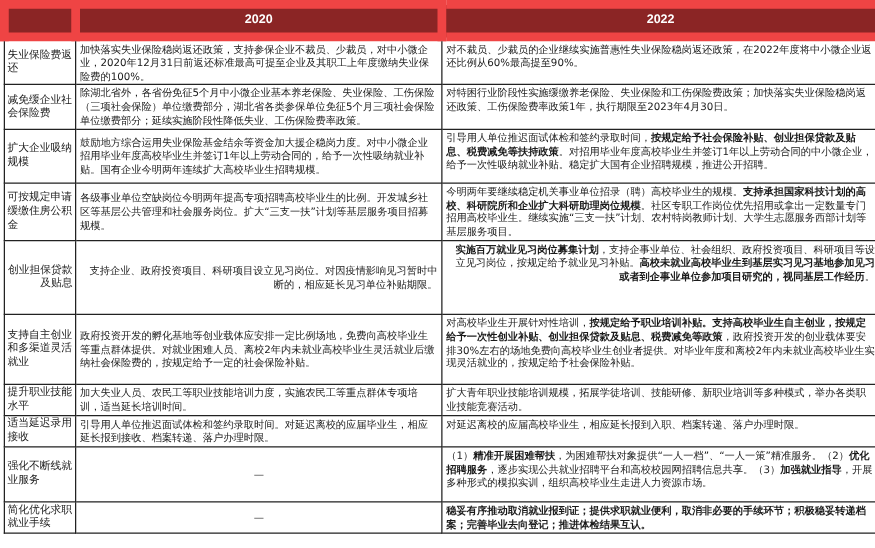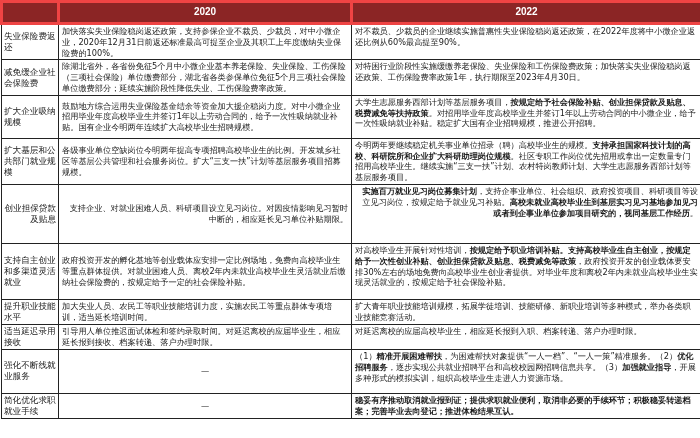--- a/index.html
+++ b/index.html
@@ -16,21 +16,21 @@
   table.policy col.c1 { width:293px; }
   table.policy col.c2 { width:350px; }
   th {
     background:#8b2525;
     color:#ffffff;
     font-family:"Liberation Sans", sans-serif;
     font-weight:bold;
     font-size:10px;
     height:19px;
     padding:0;
-    border:3px solid #ef4444;
+    border:7px solid #ef4444;
     text-align:center;
   }
   td {
     border:1px solid #222222;
     padding:1px 3px;
     vertical-align:middle;
     word-break:break-all;
   }
   td.label { padding:1px 2px; font-size:8.6px; line-height:11px;margin-left:27px; }
   td.c1 { vertical-align:top; }
@@ -74,30 +74,30 @@
       <td class="c2">对不裁员、少裁员的企业继续实施普惠性失业保险稳岗返还政策，在2022年度将中小微企业返还比例从60%最高提至90%。</td>
     </tr>
     <tr class="r2">
       <td class="label">减免缓企业社会保险费</td>
       <td class="c1">除湖北省外，各省份免征5个月中小微企业基本养老保险、失业保险、工伤保险（三项社会保险）单位缴费部分，湖北省各类参保单位免征5个月三项社会保险单位缴费部分；延续实施阶段性降低失业、工伤保险费率政策。</td>
       <td class="c2">对特困行业阶段性实施缓缴养老保险、失业保险和工伤保险费政策；加快落实失业保险稳岗返还政策、工伤保险费率政策1年，执行期限至2023年4月30日。</td>
     </tr>
     <tr class="r4">
       <td class="label">扩大企业吸纳规模</td>
       <td class="c1">鼓励地方综合运用失业保险基金结余等资金加大援企稳岗力度。对中小微企业招用毕业年度高校毕业生并签订1年以上劳动合同的，给予一次性吸纳就业补贴。国有企业今明两年连续扩大高校毕业生招聘规模。</td>
-      <td class="c2"><span>大学生志愿服务西部计划等基层服务项目，</span><b>按规定给予社会保险补贴、创业担保贷款及贴息、税费减免等扶持政策</b><span>。对招用毕业年度高校毕业生并签订1年以上劳动合同的中小微企业，给予一次性吸纳就业补贴。稳定扩大国有企业招聘规模，推进公开招聘。</span></td>
+      <td class="c2"><span>引导用人单位推迟面试体检和签约录取时间，</span><b>按规定给予社会保险补贴、创业担保贷款及贴息、税费减免等扶持政策</b><span>。对招用毕业年度高校毕业生并签订1年以上劳动合同的中小微企业，给予一次性吸纳就业补贴。稳定扩大国有企业招聘规模，推进公开招聘。</span></td>
     </tr>
     <tr class="r5">
-      <td class="label">扩大基层和公共部门就业规模</td>
+      <td class="label">可按规定申请缓缴住房公积金</td>
       <td class="c1">各级事业单位空缺岗位今明两年提高专项招聘高校毕业生的比例。开发城乡社区等基层公共管理和社会服务岗位。扩大“三支一扶”计划等基层服务项目招募规模。</td>
       <td class="c2"><span>今明两年要继续稳定机关事业单位招录（聘）高校毕业生的规模。</span><b>支持承担国家科技计划的高校、科研院所和企业扩大科研助理岗位规模</b><span>。社区专职工作岗位优先招用或拿出一定数量专门招用高校毕业生。继续实施“三支一扶”计划、农村特岗教师计划、大学生志愿服务西部计划等基层服务项目。</span></td>
     </tr>
     <tr class="r6">
       <td class="label">创业担保贷款及贴息</td>
-      <td class="c1">支持企业、对就业困难人员、科研项目设立见习岗位。对因疫情影响见习暂时中断的，相应延长见习单位补贴期限。</td>
+      <td class="c1">支持企业、政府投资项目、科研项目设立见习岗位。对因疫情影响见习暂时中断的，相应延长见习单位补贴期限。</td>
       <td class="c2"><b>实施百万就业见习岗位募集计划</b><span>，支持企事业单位、社会组织、政府投资项目、科研项目等设立见习岗位，按规定给予就业见习补贴。</span><b>高校未就业高校毕业生到基层实习见习基地参加见习或者到企事业单位参加项目研究的，视同基层工作经历</b><span>。</span></td>
     </tr>
     <tr class="r7">
       <td class="label">支持自主创业和多渠道灵活就业</td>
       <td class="c1">政府投资开发的孵化基地等创业载体应安排一定比例场地，免费向高校毕业生等重点群体提供。对就业困难人员、离校2年内未就业高校毕业生灵活就业后缴纳社会保险费的，按规定给予一定的社会保险补贴。</td>
       <td class="c2"><span>对高校毕业生开展针对性培训，</span><b>按规定给予职业培训补贴。支持高校毕业生自主创业，按规定给予一次性创业补贴、创业担保贷款及贴息、税费减免等政策</b><span>，政府投资开发的创业载体要安排30%左右的场地免费向高校毕业生创业者提供。对毕业年度和离校2年内未就业高校毕业生实现灵活就业的，按规定给予社会保险补贴。</span></td>
     </tr>
     <tr class="r8">
       <td class="label">提升职业技能水平</td>
       <td class="c1">加大失业人员、农民工等职业技能培训力度，实施农民工等重点群体专项培训，适当延长培训时间。</td>

